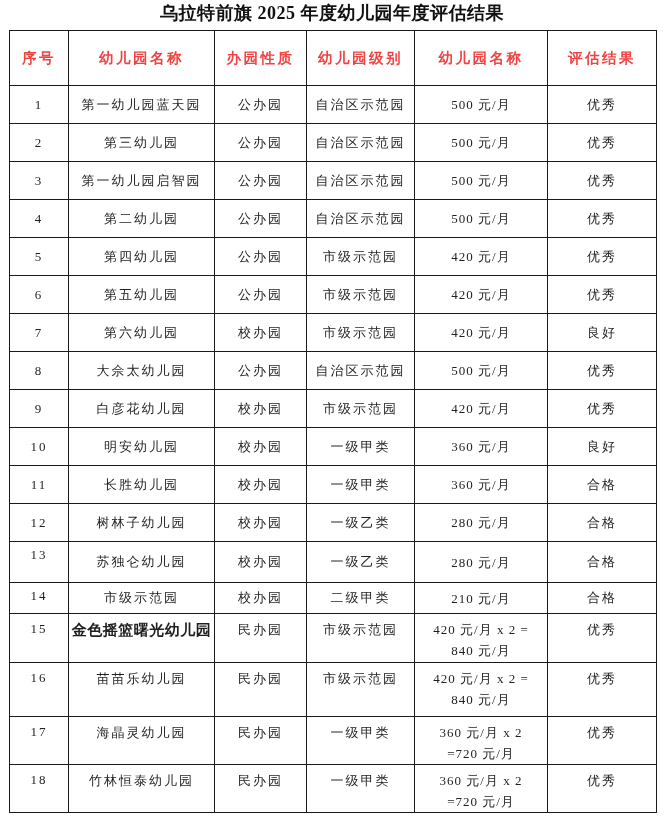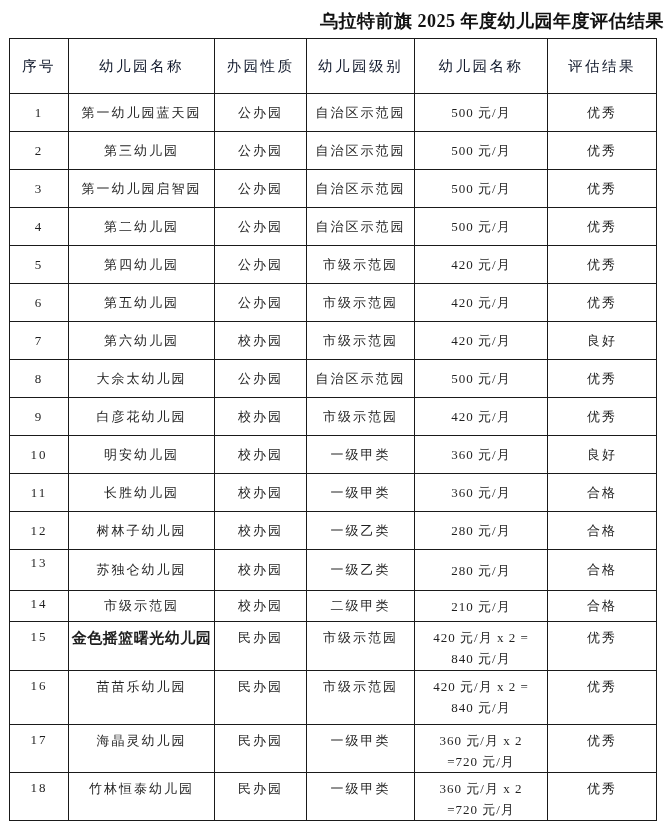--- a/index.html
+++ b/index.html
@@ -14,22 +14,22 @@
     color: #1f1f1f;
   }
   .page {
     position: relative;
     width: 664px;
     height: 836px;
     overflow: hidden;
     background: #ffffff;
   }
   .title {
-    margin: 9px 0 5px 0;
-    text-align: right;
+    margin: 1px 0 5px 0;
+    text-align: center;
     font-size: 18px;
     font-weight: bold;
     letter-spacing: 0.5px;
     color: #111111;
   }
   table.eval-table {
     border-collapse: collapse;
     table-layout: fixed;
     margin-left: 9px;
     width: 647px;
@@ -39,24 +39,24 @@
     border: 1.5px solid #1a1a1a;
     text-align: center;
     vertical-align: middle;
     font-size: 13px;
     letter-spacing: 2px;
     padding: 0 2px;
     overflow: hidden;
   }
   .eval-table thead tr { height: 55px; }
   .eval-table th {
-    font-weight: normal;
+    font-weight: bold;
     font-size: 14.5px;
     letter-spacing: 2.5px;
-    color: #0f172a;
+    color: #ef4444;
   }
   .eval-table tbody tr { height: 38px; }
   .eval-table tbody tr:nth-child(13) { height: 41px; }
   .eval-table tbody tr:nth-child(14) { height: 31px; }
   .eval-table tbody tr:nth-child(15) { height: 49px; }
   .eval-table tbody tr:nth-child(16) { height: 54px; }
   .eval-table tbody tr:nth-child(17) { height: 44px; }
   .eval-table tbody tr:nth-child(18) { height: 40px; }
 
   

